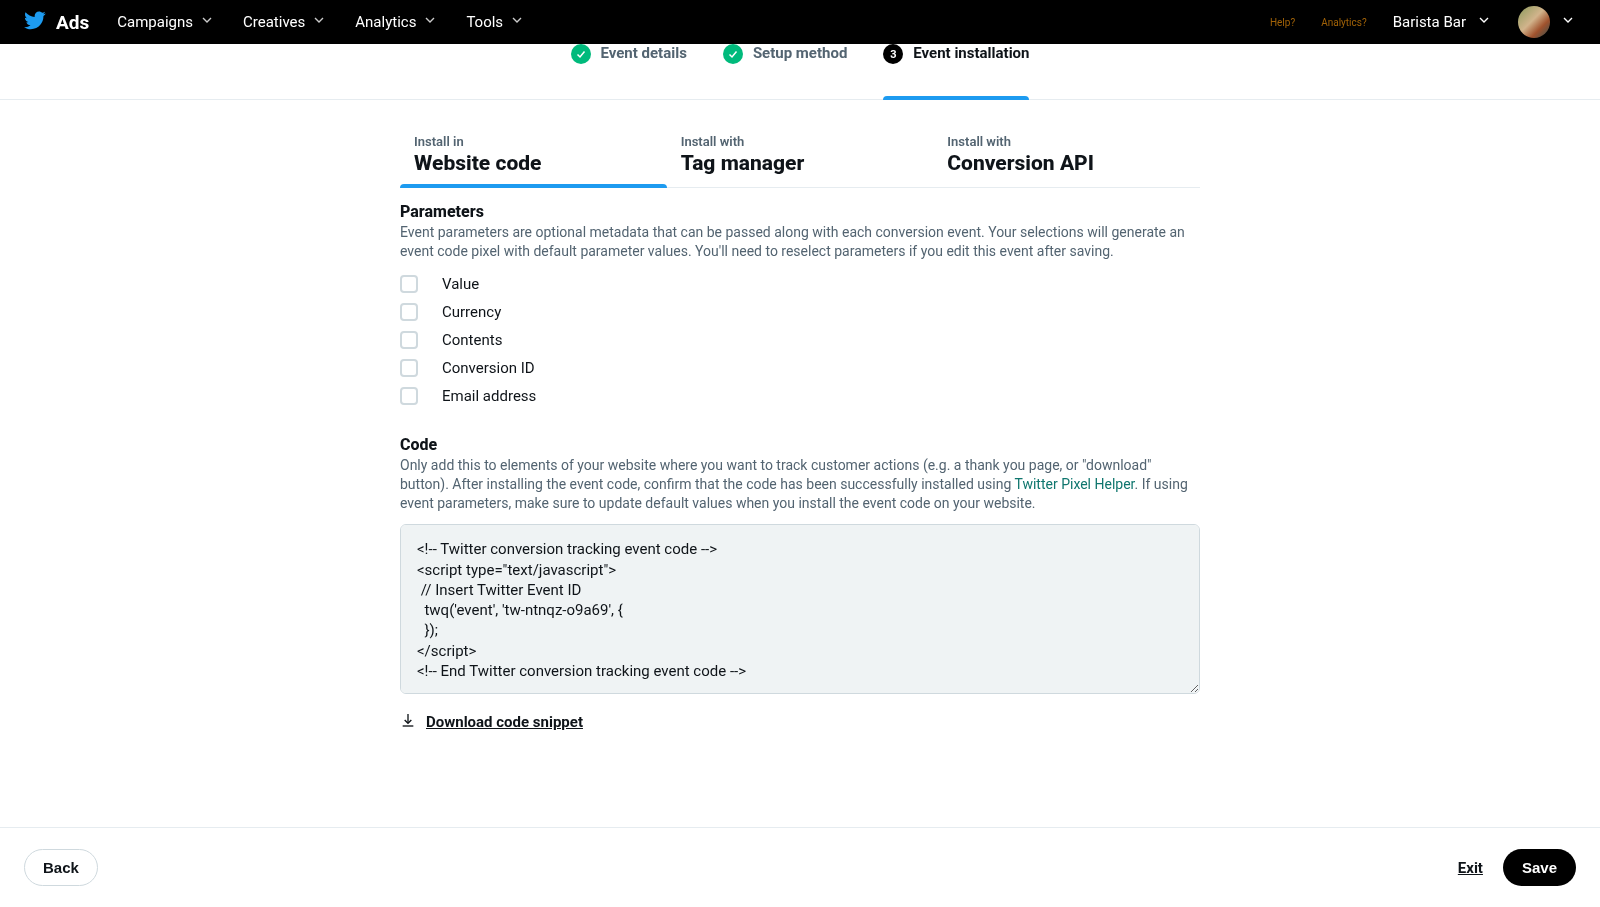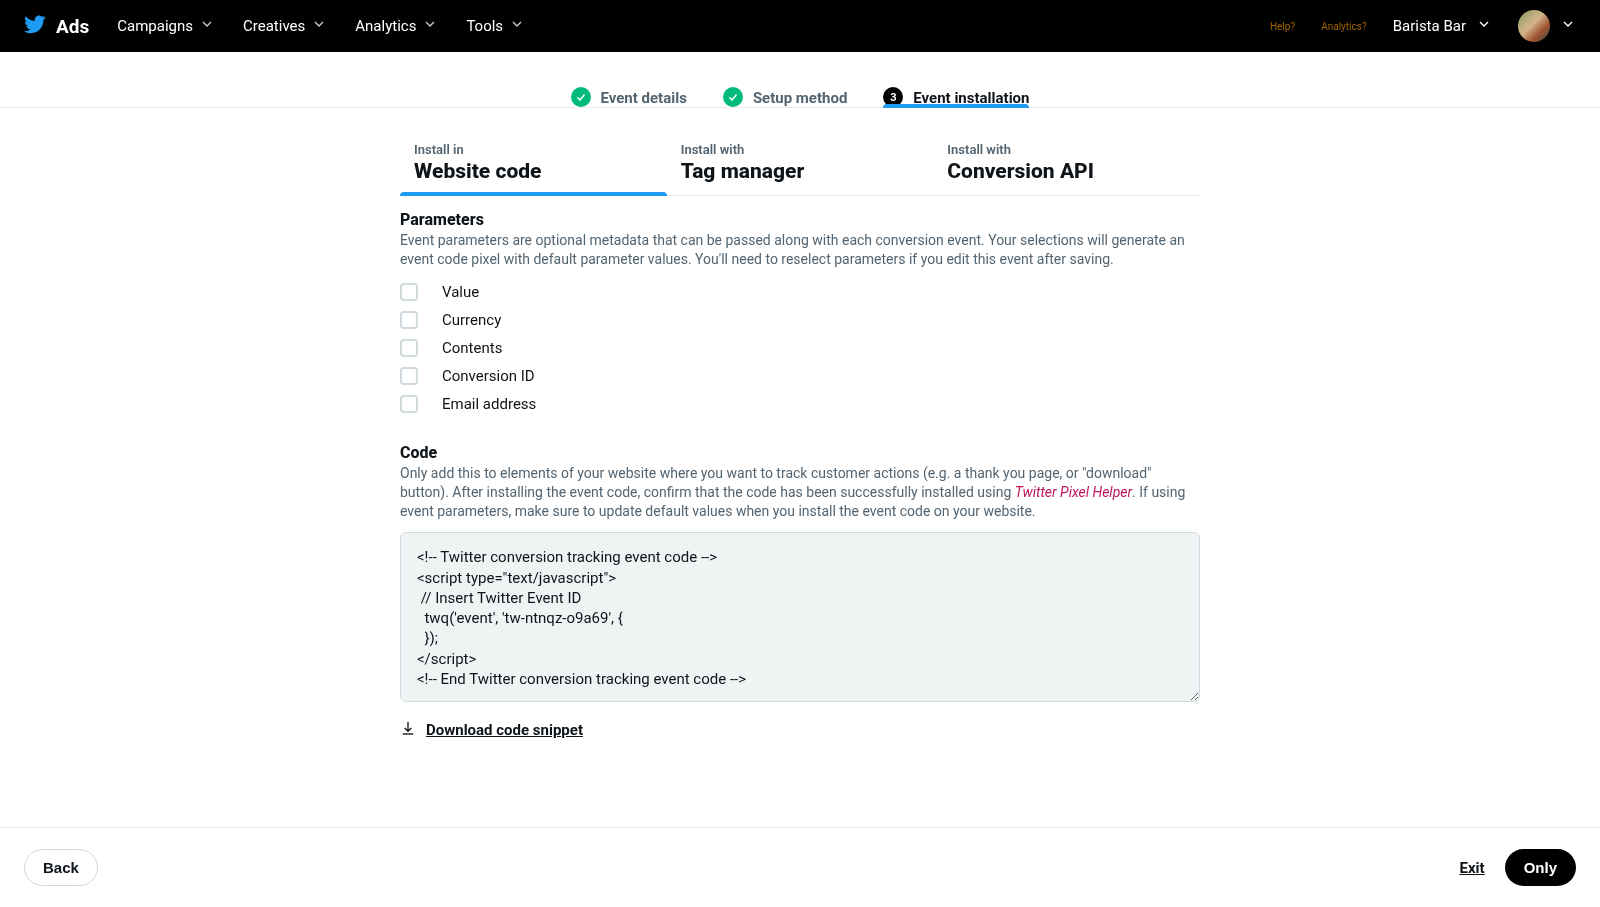--- a/index.html
+++ b/index.html
@@ -1,49 +1,49 @@
 <!DOCTYPE html>
 <html><head>
 <meta charset="utf-8">
 <style>
   * { margin: 0; padding: 0; box-sizing: border-box; }
   body { font-family: -apple-system, BlinkMacSystemFont, "Segoe UI", Roboto, Helvetica, Arial, sans-serif; font-size: 15px; color: #0f1419; background: #fff; }
-  .topbar { background: #000; height: 52px; display: flex; align-items: center; padding: 12px 24px; color: #fff; }
+  .topbar { background: #000; height: 44px; display: flex; align-items: center; padding: 12px 24px; color: #fff; }
   .topbar-left { display: flex; align-items: center; gap: 28px; }
   .logo-wrap { display: flex; align-items: center; gap: 10px; }
   .logo-wrap svg { width: 22px; height: 22px; }
   .logo-text { font-weight: 700; font-size: 19px; }
   .nav-item { display: flex; align-items: center; gap: 6px; color: #fff; font-size: 15px; cursor: pointer; }
   .nav-item .chev { opacity: 0.8; }
   .topbar-right { margin-left: auto; display: flex; align-items: center; gap: 26px; }
   .topbar-right .link { color: #a16207; cursor: pointer; font-size: 10px; }
   .account { display: flex; align-items: center; gap: 10px; cursor: pointer; }
   .avatar { width: 32px; height: 32px; border-radius: 50%; background: linear-gradient(135deg,#8a9a5b 0%,#d2b48c 45%,#a0522d 70%,#2f4f4f 100%); display:inline-block; }
   .steps { height: 56px; border-bottom: 1px solid #e6ecf0; display: flex; align-items: center; justify-content: center; gap: 36px; }
-  .step { display: flex; align-items: flex-end; gap: 10px; font-weight: 700; color: #536471; height: 100%; position: relative; }
+  .step { display: flex; align-items: flex-start; gap: 10px; font-weight: 700; color: #536471; height: 100%; position: relative; }
   .step.active { color: #0f1419; }
   .step.active::after { content: ""; position: absolute; left: 0; right: 0; bottom: -1px; height: 4px; background: #1d9bf0; border-radius: 4px 4px 0 0; }
   .step-badge { width: 20px; height: 20px; border-radius: 50%; display: inline-flex; align-items: center; justify-content: center; font-size: 11px; color: #fff; }
   .step-badge.done { background: #00ba7c; }
   .step-badge.num { background: #000; font-weight: 700; }
   .content { max-width: 800px; margin: 0 auto; padding: 24px 0 100px; }
   .tabs { display: flex; border-bottom: 1px solid #e6ecf0; }
   .tab { flex: 1; padding: 10px 14px 12px; cursor: pointer; position: relative; }
   .tab .over { font-size: 13px; color: #536471; font-weight: 600; }
   .tab .under { font-size: 21px; font-weight: 800; color: #0f1419; margin-top: 2px; }
   .tab.active::after { content: ""; position: absolute; left: 0; right: 0; bottom: -1px; height: 4px; background: #1d9bf0; border-radius: 4px 4px 0 0; }
   .section-title { font-weight: 800; font-size: 16px; margin-top: 14px; }
   .section-desc { color: #536471; font-size: 14px; line-height: 1.35; margin-top: 2px; }
   .checks { margin-top: 14px; display: flex; flex-direction: column; gap: 10px; }
   .check { display: flex; align-items: center; gap: 12px; cursor: pointer; }
   .box { width: 18px; height: 18px; border: 2px solid #cfd9de; border-radius: 4px; }
   .check-label { font-size: 15px; margin-left: 12px; }
   .code-title { font-weight: 800; font-size: 16px; margin-top: 30px; }
   .code-desc { color: #536471; font-size: 14px; line-height: 1.35; margin-top: 2px; }
-  .code-desc a { color: #be185d; text-decoration: none; cursor: pointer; font-style: italic; }
+  .code-desc a { color: #0f766e; text-decoration: none; cursor: pointer; }
   .codebox { margin-top: 12px; width: 100%; border: 1px solid #cfd9de; border-radius: 6px; background: #eff3f4; padding: 14px 16px; font-family: inherit; font-size: 15px; line-height: 1.35; white-space: pre; resize: vertical; min-height: 170px; color: #0f1419; }
   .download { display: inline-flex; align-items: center; gap: 10px; margin-top: 14px; font-weight: 700; text-decoration: underline; cursor: pointer; }
   .footer { position: fixed; bottom: 0; left: 0; right: 0; height: 80px; border-top: 1px solid #e6ecf0; background: #fff; display: flex; align-items: center; padding: 0 24px; }
   .btn { border-radius: 9999px; padding: 9px 18px; font-weight: 700; font-size: 15px; cursor: pointer; border: 1px solid transparent; }
   .btn.outline { background: #fff; border-color: #cfd9de; color: #0f1419; }
   .btn.solid { background: #000; color: #fff; }
   .footer .right { margin-left: auto; display: flex; align-items: center; gap: 20px; }
   .exit { font-weight: 700; text-decoration: underline; cursor: pointer; }
   .chev svg { width: 16px; height: 16px; }
 </style>
@@ -190,15 +190,15 @@
         </svg>
     </span>
     <span>Download code snippet</span>
   </div>
 </div>
 
 <div class="footer">
   <button class="btn outline">Back</button>
   <div class="right">
     <span class="exit">Exit</span>
-    <button class="btn solid">Only</button>
+    <button class="btn solid">Save</button>
   </div>
 </div>
 
 </body></html>

